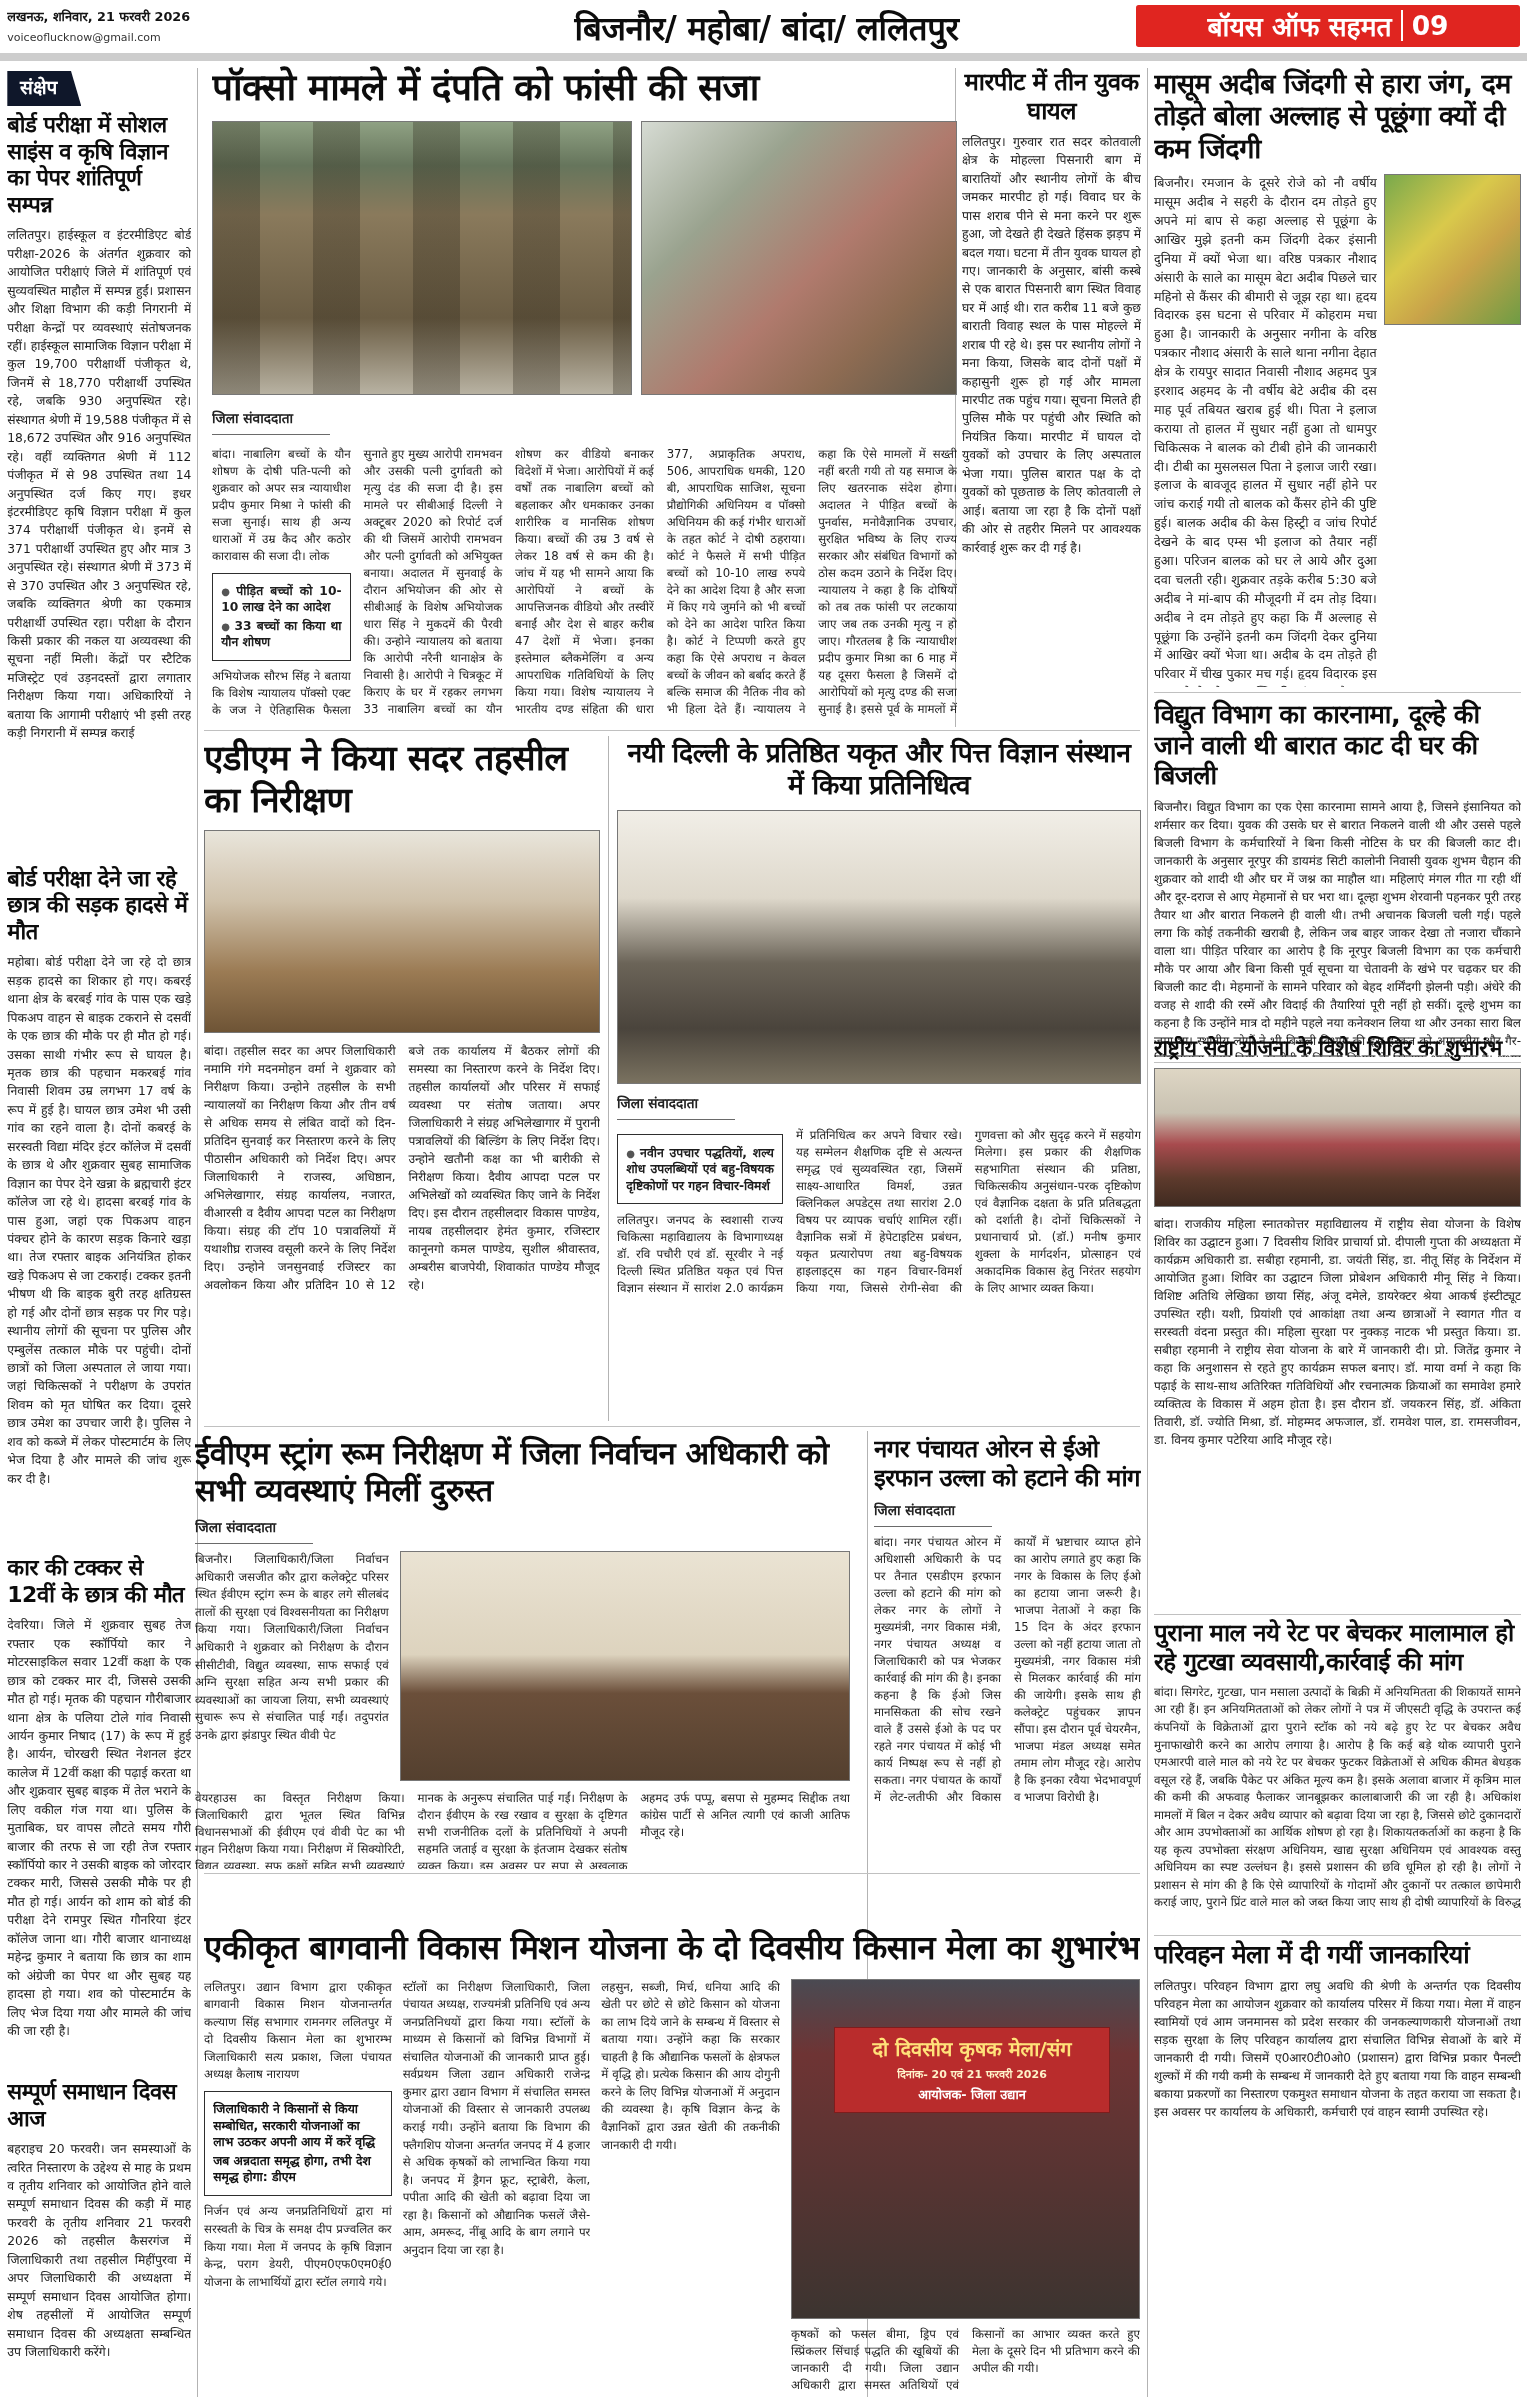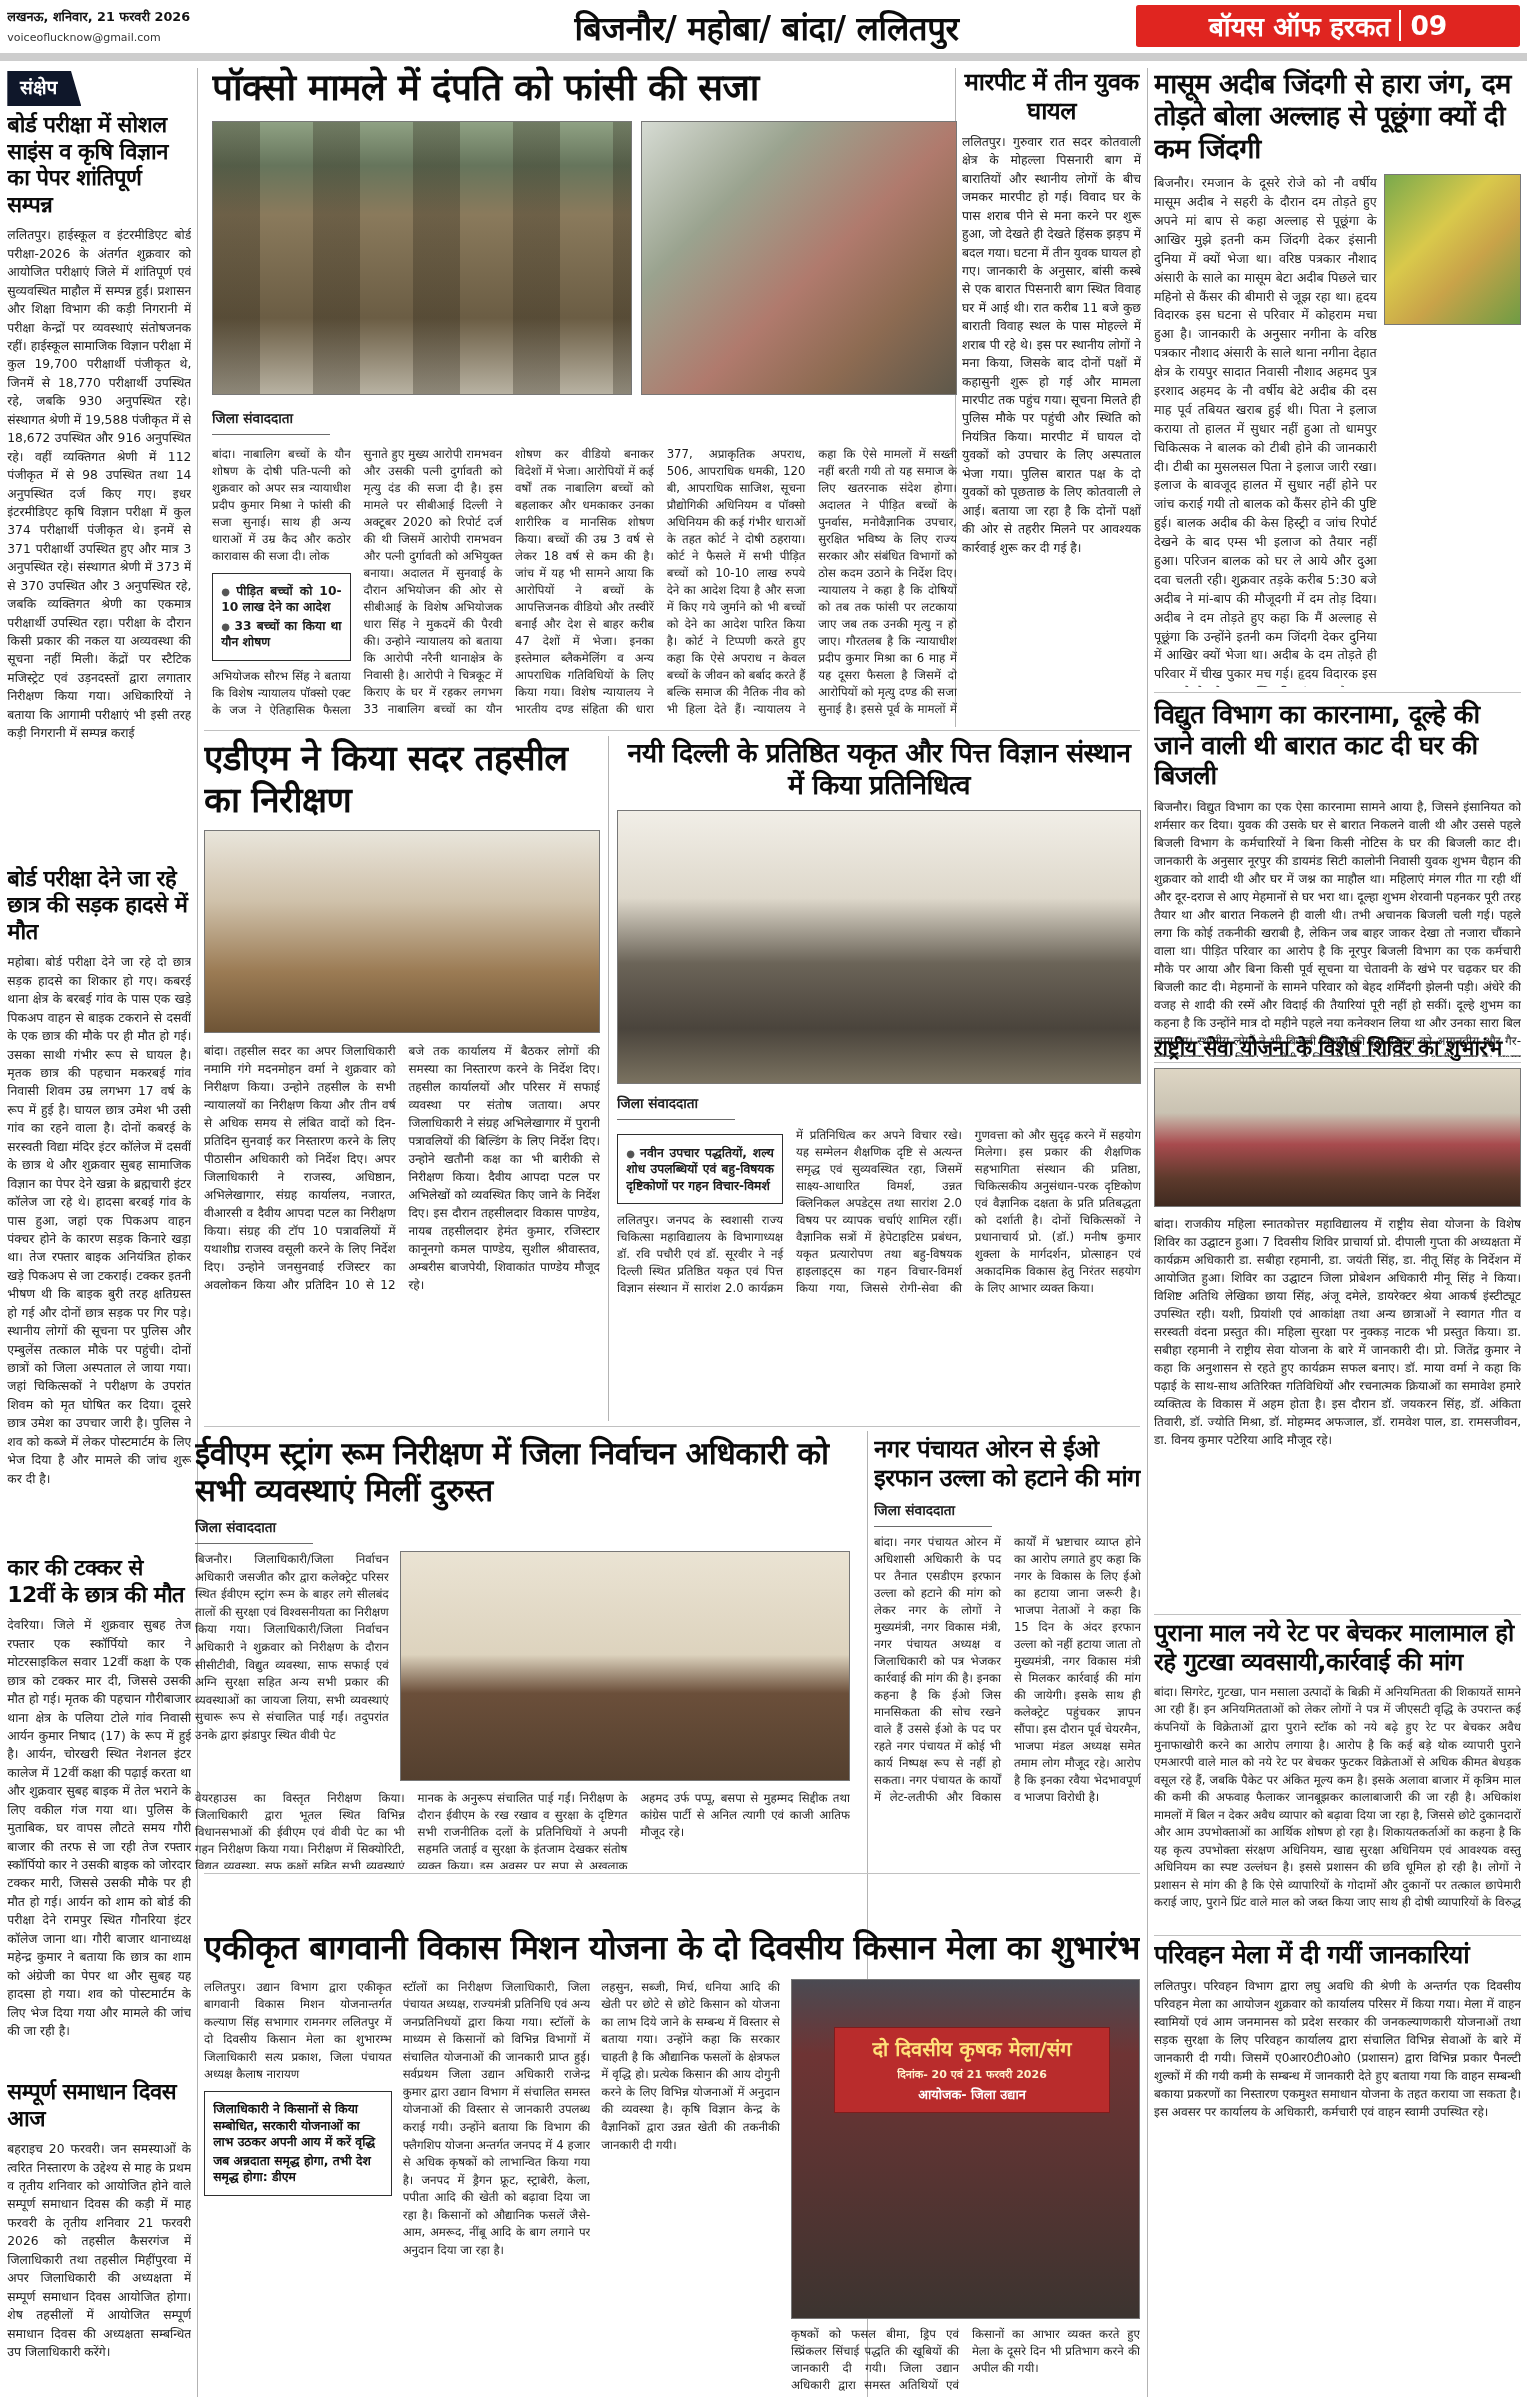--- a/index.html
+++ b/index.html
@@ -54,21 +54,21 @@
 <body>
 
 <div id="page">
 
   <div class="abs" style="left:7.3px;top:7.3px;width:210px;">
     <div style="font-weight:700;font-size:12.8px;">लखनऊ, शनिवार, 21 फरवरी 2026</div>
     <div style="font-size:11px;margin-top:5.5px;color:#333;">voiceoflucknow@gmail.com</div>
   </div>
   <div class="abs hl nowrap" style="left:383px;top:9px;width:767px;text-align:center;font-size:33px;">बिजनौर/ महोबा/ बांदा/ ललितपुर</div>
   <div class="abs masthead-badge" style="left: 1136px; top: 4.6px; width: 384px; height: 42px; background: rgb(224, 37, 32);">
-    <span>बॉयस ऑफ हरकत</span>
+    <span>बॉयस ऑफ सहमत</span>
     <span class="pgno">09</span>
   </div>
   <div class="abs graybar" style="left:0;top:53px;width:1528px;height:8.2px;"></div>
 
   <div class="abs vrule" style="left:197px;top:68px;height:2329px;"></div>
   <div class="abs vrule" style="left:955px;top:68px;height:659px;"></div>
   <div class="abs vrule" style="left:1147px;top:68px;height:2329px;"></div>
   <div class="abs vrule" style="left:608px;top:736px;height:685px;"></div>
   <div class="abs vrule" style="left:867px;top:1431px;height:966px;"></div>
   <div class="abs hrule" style="left:204px;top:730px;width:936px;"></div>
@@ -198,20 +198,21 @@
 
   <div class="abs" style="left:204px;top:1928px;width:936px;height:518px;overflow:hidden;">
     <div class="hl nowrap" style="font-size:33px;">एकीकृत बागवानी विकास मिशन योजना के दो दिवसीय किसान मेला का शुभारंभ</div>
     <div style="display:flex;gap:11px;margin-top:11px;">
       <div style="width:188px;">
         <div class="body-txt" style="font-size:11.7px;">ललितपुर। उद्यान विभाग द्वारा एकीकृत बागवानी विकास मिशन योजनान्तर्गत कल्याण सिंह सभागार रामनगर ललितपुर में दो दिवसीय किसान मेला का शुभारम्भ जिलाधिकारी सत्य प्रकाश, जिला पंचायत अध्यक्ष कैलाष नारायण</div>
         <div class="news-box">
           <p>जिलाधिकारी ने किसानों से किया सम्बोधित, सरकारी योजनाओं का लाभ उठकर अपनी आय में करें वृद्धि</p>
           <p>जब अन्नदाता समृद्ध होगा, तभी देश समृद्ध होगा: डीएम</p>
         </div>
+        <div class="body-txt" style="font-size:11.7px;height:110px;">निर्जन एवं अन्य जनप्रतिनिधियों द्वारा मां सरस्वती के चित्र के समक्ष दीप प्रज्वलित कर किया गया। मेला में जनपद के कृषि विज्ञान केन्द्र, पराग डेयरी, पीएम0एफ0एम0ई0 योजना के लाभार्थियों द्वारा स्टॉल लगाये गये।</div>
       </div>
       <div class="body-txt" style="width:188px;height:456px;font-size:11.7px;">स्टॉलों का निरीक्षण जिलाधिकारी, जिला पंचायत अध्यक्ष, राज्यमंत्री प्रतिनिधि एवं अन्य जनप्रतिनिधयों द्वारा किया गया। स्टॉलों के माध्यम से किसानों को विभिन्न विभागों में संचालित योजनाओं की जानकारी प्राप्त हुई। सर्वप्रथम जिला उद्यान अधिकारी राजेन्द्र कुमार द्वारा उद्यान विभाग में संचालित समस्त योजनाओं की विस्तार से जानकारी उपलब्ध कराई गयी। उन्होंने बताया कि विभाग की फ्लैगशिप योजना अन्तर्गत जनपद में 4 हजार से अधिक कृषकों को लाभान्वित किया गया है। जनपद में ड्रैगन फ्रूट, स्ट्राबेरी, केला, पपीता आदि की खेती को बढ़ावा दिया जा रहा है। किसानों को औद्यानिक फसलें जैसे-आम, अमरूद, नींबू आदि के बाग लगाने पर अनुदान दिया जा रहा है।</div>
       <div class="body-txt" style="width:179px;height:456px;font-size:11.7px;">लहसुन, सब्जी, मिर्च, धनिया आदि की खेती पर छोटे से छोटे किसान को योजना का लाभ दिये जाने के सम्बन्ध में विस्तार से बताया गया। उन्होंने कहा कि सरकार चाहती है कि औद्यानिक फसलों के क्षेत्रफल में वृद्धि हो। प्रत्येक किसान की आय दोगुनी करने के लिए विभिन्न योजनाओं में अनुदान की व्यवस्था है। कृषि विज्ञान केन्द्र के वैज्ञानिकों द्वारा उन्नत खेती की तकनीकी जानकारी दी गयी।</div>
       <div style="width:349px;">
         <div class="photo ph-kisan" style="width:349px;height:340px;">
           <div class="kisan-banner">
             <div class="b1">दो दिवसीय कृषक मेला/संग</div>
             <div class="b2">दिनांक- 20 एवं 21 फरवरी 2026</div>
             <div class="b3">आयोजक- जिला उद्यान</div>
           </div>

